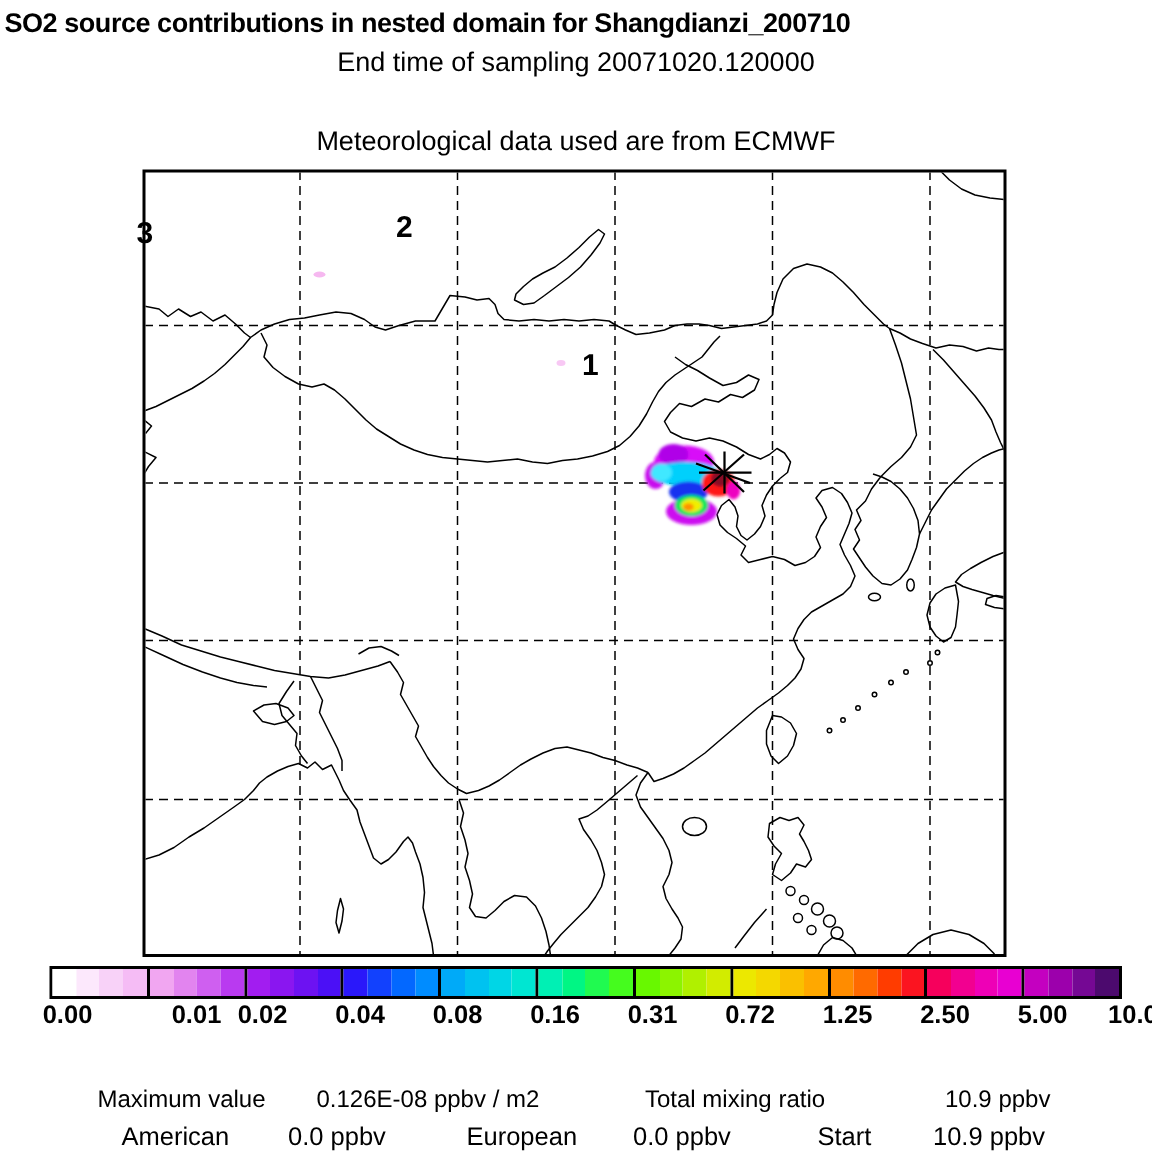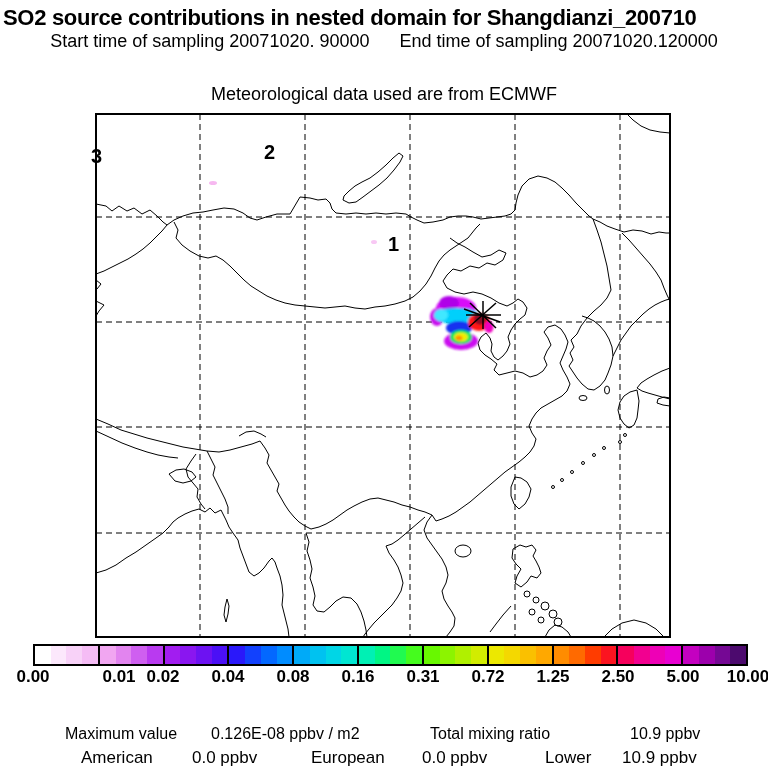--- a/index.html
+++ b/index.html
@@ -1,43 +1,42 @@
 <!DOCTYPE html>
 <html><head>
 <meta charset="utf-8">
 <style>
   html,body{margin:0;padding:0;background:#ffffff;}
   .page{position:relative;width:768px;height:768px;background:#ffffff;overflow:hidden;
         font-family:"Liberation Sans",sans-serif;color:#000;}
   .abs{position:absolute;}
-  .title{left:3px;top:5px;font-size:22px;font-weight:bold;letter-spacing:-0.3px;white-space:nowrap;}
+  .title{left:3px;top:5px;font-size:18px;font-weight:bold;letter-spacing:-0.3px;white-space:nowrap;}
   .hline{left:0;width:768px;display:flex;justify-content:center;white-space:nowrap;font-size:18px;}
   .hline span{white-space:pre;}
   .l2{top:31px;gap:30px;}
   .l3{top:59px;gap:55px;}
   .l4{top:84px;}
   .map-label{position:absolute;font-size:20px;font-weight:bold;}
   .cbar{left:33px;top:644px;width:715px;height:22px;border:2px solid #000;display:flex;box-sizing:border-box;}
   .seg{flex:1;display:flex;border-left:2px solid #000;}
   .seg:first-child{border-left:none;}
   .cell{flex:1;}
-  .tick{position:absolute;top:667px;transform:translateX(-50%);font-size:17px;font-weight:bold;white-space:nowrap;}
+  .tick{position:absolute;top:667px;transform:translateX(-50%);font-size:17px;font-weight:bold;white-space:nowrap;margin-left:12px;}
   .units{left:0;top:692px;width:768px;text-align:center;font-size:18px;}
   .maxline span,.contrib span{position:absolute;white-space:nowrap;}
   .maxline{left:0;top:725px;width:768px;height:20px;font-size:16px;}
   .contrib{left:0;top:748px;width:768px;height:20px;font-size:17px;}
 </style>
 </head>
 <body>
 
 <div class="page">
 
   <div class="abs title">SO2 source contributions in nested domain for Shangdianzi_200710</div>
   <div class="abs hline l2">
-    <span>Start time of sampling 20071020. 90000</span>
     <span>End time of sampling 20071020.120000</span>
   </div>
   <div class="abs hline l4">
     <span>Meteorological data used are from ECMWF</span>
   </div>
 
   <svg class="abs" style="left:94px;top:112px;" width="578" height="527" viewBox="94 112 578 527">
     <defs>
       <clipPath id="mapclip">
           <rect x="97" y="115" width="572" height="521"></rect>
@@ -241,16 +240,16 @@
     <span style="left:65px">Maximum value</span>
     <span style="left:211px">0.126E-08 ppbv / m2</span>
     <span style="left:430px">Total mixing ratio</span>
     <span style="left:630px">10.9 ppbv</span>
   </div>
   <div class="abs contrib">
     <span style="left:81px">American</span>
     <span style="left:192px">0.0 ppbv</span>
     <span style="left:311px">European</span>
     <span style="left:422px">0.0 ppbv</span>
-    <span style="left:545px">Lower</span>
+    <span style="left:545px">Start</span>
     <span style="left:622px">10.9 ppbv</span>
   </div>
 </div>
 
 </body></html>

